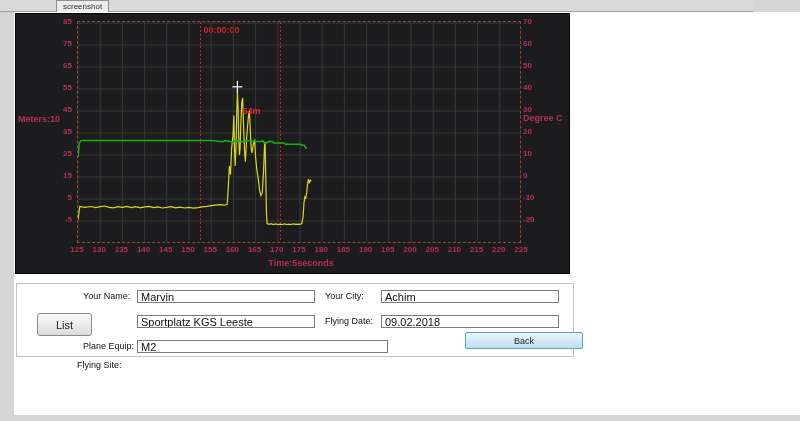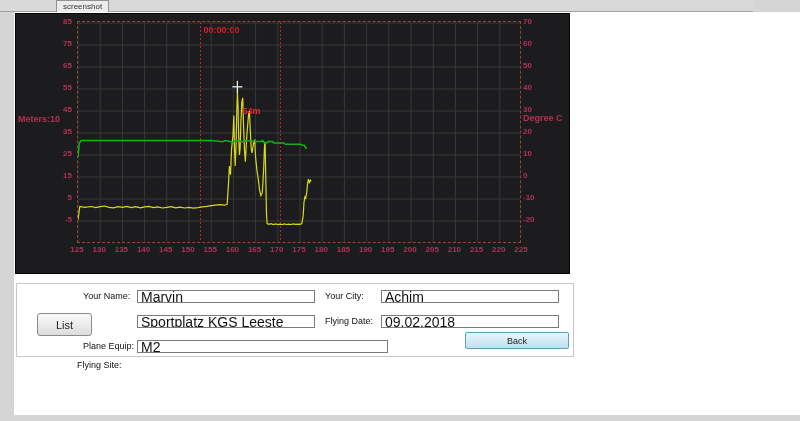--- a/index.html
+++ b/index.html
@@ -25,40 +25,41 @@
   .axis-title{position:absolute;font-size:9px;font-weight:bold;color:#b72f54;white-space:nowrap;}
   .meters-title{left:2px;top:100px;}
   .degree-title{left:507px;top:99px;}
   .time-title{left:200px;top:244px;width:170px;text-align:center;}
   .cursor-time{position:absolute;font-size:9px;font-weight:bold;color:#d42028;white-space:nowrap;}
   .annot{position:absolute;font-size:9px;font-weight:bold;color:#e32636;white-space:nowrap;}
   
   .form-panel{position:absolute;left:2px;top:271px;width:556px;height:72px;background:#fff;border:1px solid #c6c6c6;}
   .flabel{position:absolute;font-size:9px;color:#111;white-space:nowrap;}
   .finput{position:absolute;height:13px;border:1px solid #7b7b7b;background:#fff;
-          font-size:14px;font-family:"Liberation Sans",sans-serif;padding:0 0 0 3px;color:#111;box-sizing:border-box;}
+          font-size:11px;font-family:"Liberation Sans",sans-serif;padding:0 0 0 3px;color:#111;box-sizing:border-box;}
   .list-btn{position:absolute;left:20px;top:5px;width:55px;height:23px;
       background:linear-gradient(#fbfbfb,#dcdcdc);border:1px solid #8a8a8a;border-radius:3px;
       font-size:11px;color:#222;font-family:"Liberation Sans",sans-serif;margin-top:24px;}
-  .back-btn{position:absolute;left:448px;top:48px;width:104px;height:17px;
+  .back-btn{position:absolute;left:448px;top:48px;width:118px;height:17px;
       background:linear-gradient(#eaf6fc,#bedfee);border:1px solid #5f9fbf;border-radius:2px;
       font-size:9px;color:#222;font-family:"Liberation Sans",sans-serif;}
 </style>
 </head>
 <body>
 
 <div class="tabbar">
   <div class="tab">screenshot</div>
 </div>
 
 <div class="window">
 
   <div class="chart-panel">
     <div class="axis-title meters-title">Meters:10</div>
     <div class="axis-title degree-title">Degree C</div>
+    <div class="axis-title time-title">Time:5seconds</div>
     <div class="cursor-time" id="cursor-time" style="left: 187.544px; top: 11px;">00:00:00</div>
     <div id="ytl">
         <div class="tick ytick-left" style="top: 3px;">85</div>
         <div class="tick ytick-left" style="top: 25px;">75</div>
         <div class="tick ytick-left" style="top: 47px;">65</div>
         <div class="tick ytick-left" style="top: 69px;">55</div>
         <div class="tick ytick-left" style="top: 91px;">45</div>
         <div class="tick ytick-left" style="top: 113px;">35</div>
         <div class="tick ytick-left" style="top: 135px;">25</div>
         <div class="tick ytick-left" style="top: 157px;">15</div>

